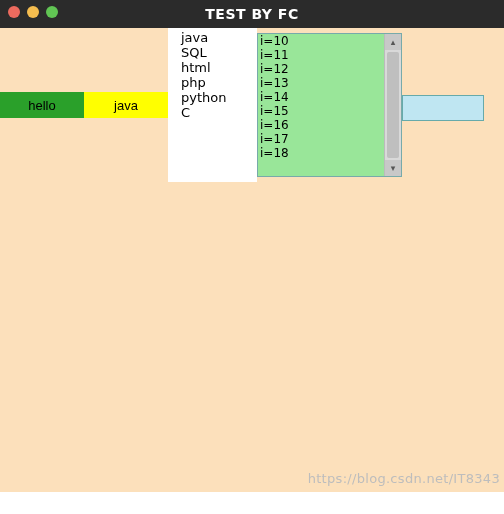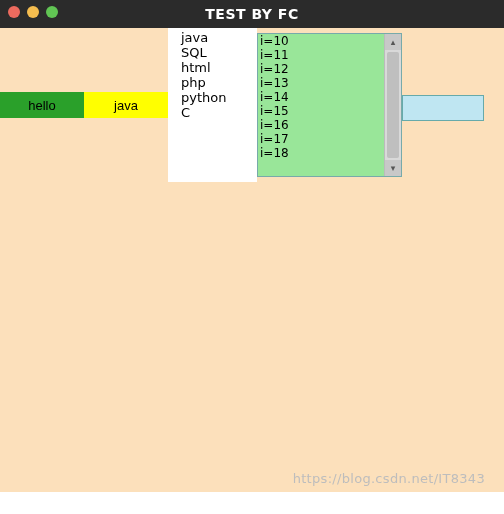--- a/index.html
+++ b/index.html
@@ -154,21 +154,21 @@
     height: 24px;
     background: #bfe6f2;
     border: 1px solid #6aa;
     margin-top: 6px;
     padding: 0 3px;
     outline: none;
   }
 
   .watermark {
     position: absolute;
-    right: 19px;
+    right: 4px;
     bottom: 6px;
     color: #bdbdbd;
     font-size: 13px;
     pointer-events: none;
     letter-spacing: 0.3px;
   }
 </style>
 </head>
 <body>
 

